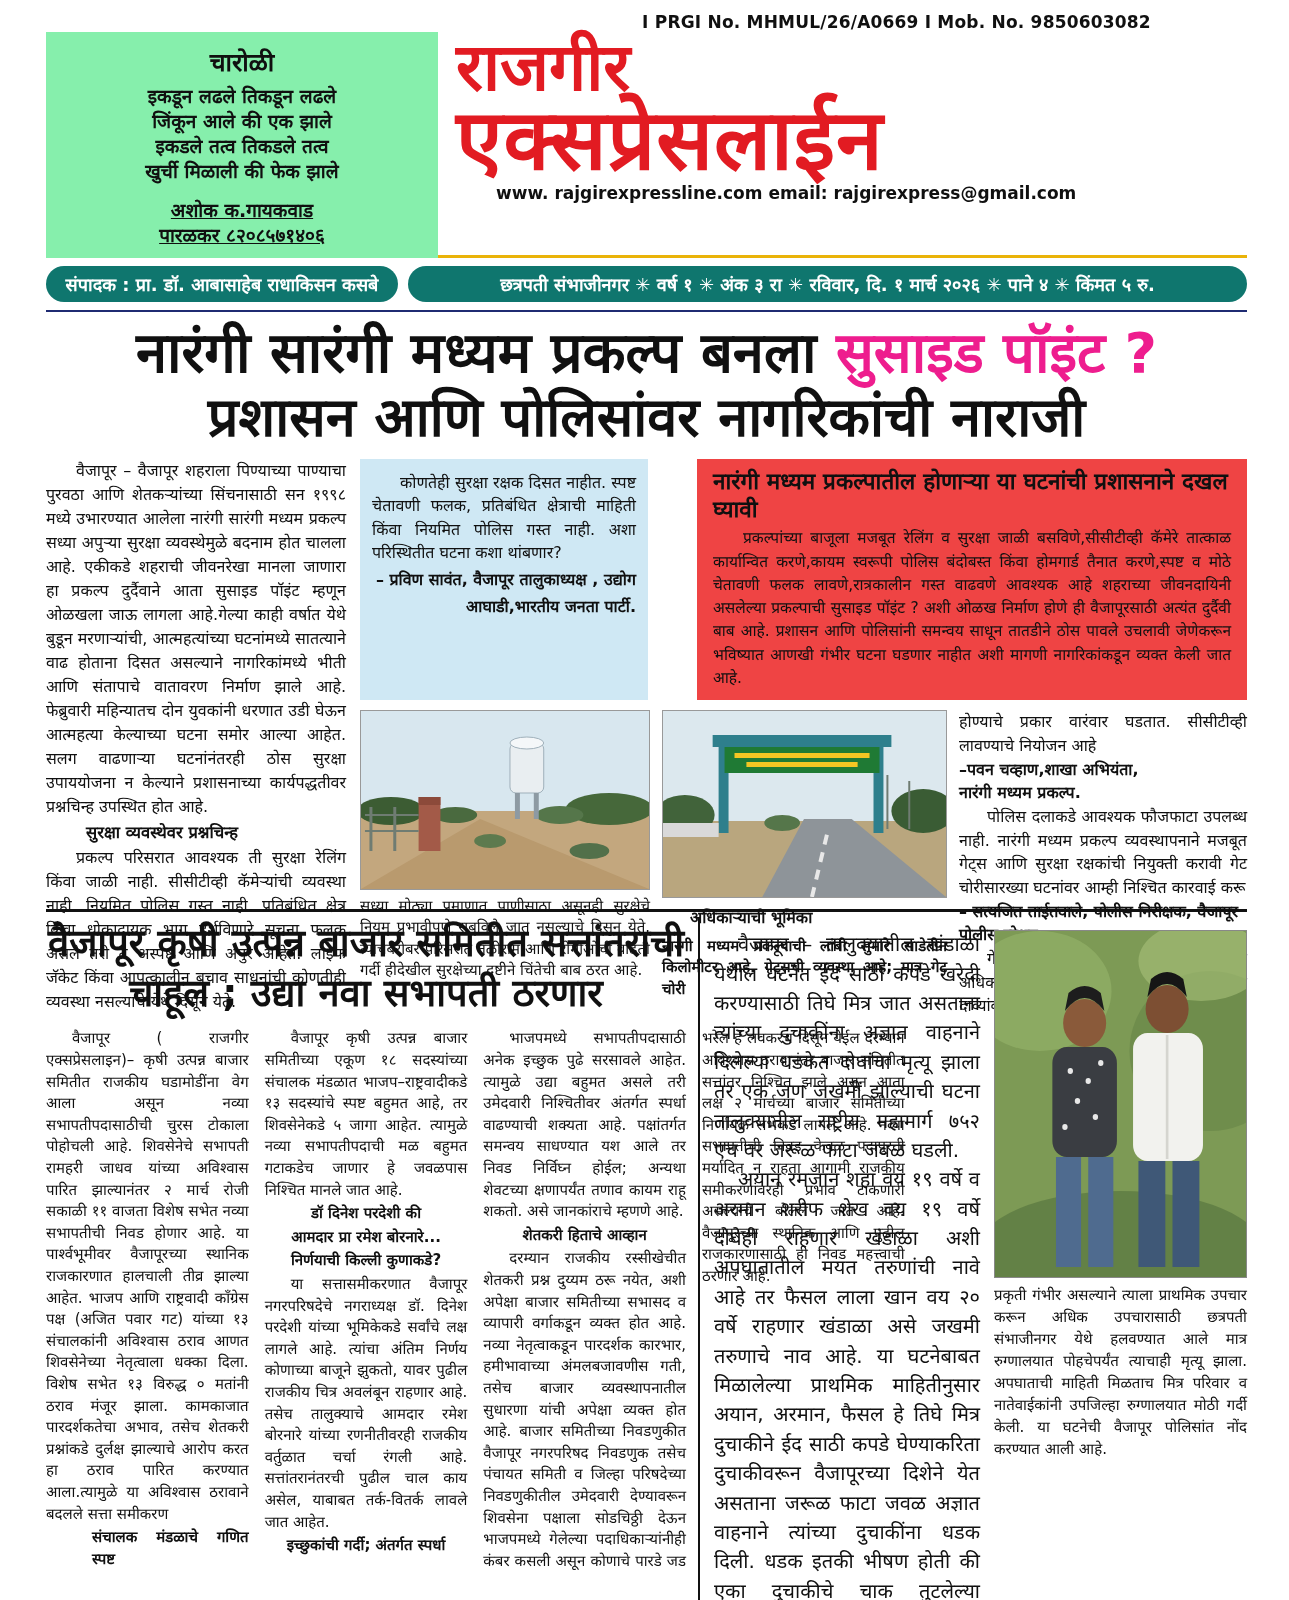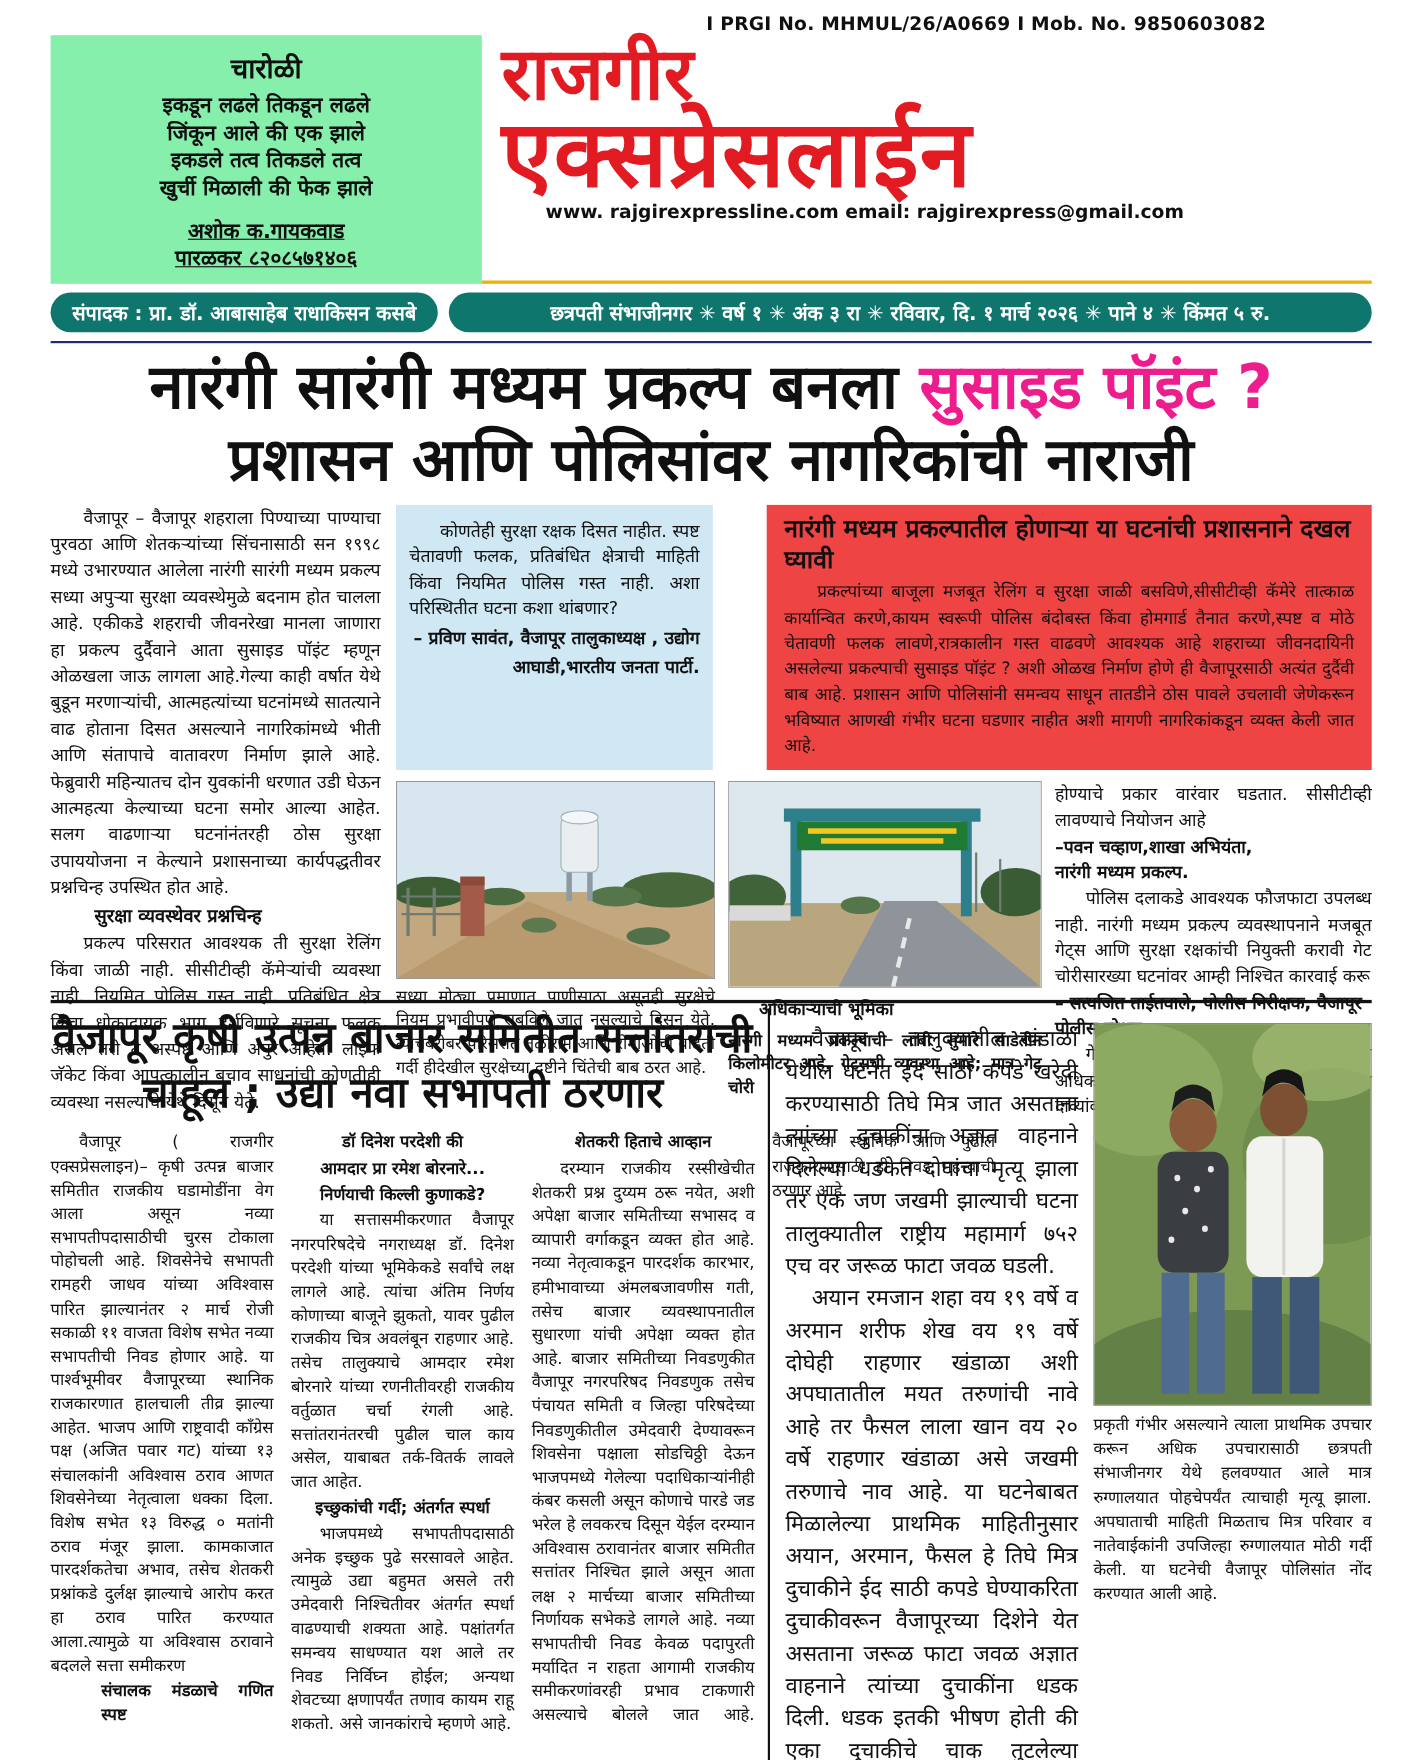--- a/index.html
+++ b/index.html
@@ -206,20 +206,21 @@
   <div class="bottom">
 
     <div class="b-left">
       <div class="b-head">
         <div>वैजापूर कृषी उत्पन्न बाजार समितीत सत्तांतराची</div>
         <div class="l2">चाहूल ; उद्या नवा सभापती ठरणार</div>
       </div>
       <div class="b-cols">
         <p>वैजापूर ( राजगीर एक्सप्रेसलाइन)– कृषी उत्पन्न बाजार समितीत राजकीय घडामोडींना वेग आला असून नव्या सभापतीपदासाठीची चुरस टोकाला पोहोचली आहे. शिवसेनेचे सभापती रामहरी जाधव यांच्या अविश्वास पारित झाल्यानंतर २ मार्च रोजी सकाळी ११ वाजता विशेष सभेत नव्या सभापतीची निवड होणार आहे. या पार्श्वभूमीवर वैजापूरच्या स्थानिक राजकारणात हालचाली तीव्र झाल्या आहेत. भाजप आणि राष्ट्रवादी काँग्रेस पक्ष (अजित पवार गट) यांच्या १३ संचालकांनी अविश्वास ठराव आणत शिवसेनेच्या नेतृत्वाला धक्का दिला. विशेष सभेत १३ विरुद्ध ० मतांनी ठराव मंजूर झाला. कामकाजात पारदर्शकतेचा अभाव, तसेच शेतकरी प्रश्नांकडे दुर्लक्ष झाल्याचे आरोप करत हा ठराव पारित करण्यात आला.त्यामुळे या अविश्वास ठरावाने बदलले सत्ता समीकरण</p>
         <p class="sub-l">संचालक मंडळाचे गणित स्पष्ट</p>
+        <p>वैजापूर कृषी उत्पन्न बाजार समितीच्या एकूण १८ सदस्यांच्या संचालक मंडळात भाजप–राष्ट्रवादीकडे १३ सदस्यांचे स्पष्ट बहुमत आहे, तर शिवसेनेकडे ५ जागा आहेत. त्यामुळे नव्या सभापतीपदाची मळ बहुमत गटाकडेच जाणार हे जवळपास निश्चित मानले जात आहे.</p>
         <p class="sub-c">डॉ दिनेश परदेशी की</p>
         <p class="sub-c">आमदार प्रा रमेश बोरनारे...</p>
         <p class="sub-c">निर्णयाची किल्ली कुणाकडे?</p>
         <p>या सत्तासमीकरणात वैजापूर नगरपरिषदेचे नगराध्यक्ष डॉ. दिनेश परदेशी यांच्या भूमिकेकडे सर्वांचे लक्ष लागले आहे. त्यांचा अंतिम निर्णय कोणाच्या बाजूने झुकतो, यावर पुढील राजकीय चित्र अवलंबून राहणार आहे. तसेच तालुक्याचे आमदार रमेश बोरनारे यांच्या रणनीतीवरही राजकीय वर्तुळात चर्चा रंगली आहे. सत्तांतरानंतरची पुढील चाल काय असेल, याबाबत तर्क-वितर्क लावले जात आहेत.</p>
         <p class="sub-c">इच्छुकांची गर्दी; अंतर्गत स्पर्धा</p>
         <p>भाजपमध्ये सभापतीपदासाठी अनेक इच्छुक पुढे सरसावले आहेत. त्यामुळे उद्या बहुमत असले तरी उमेदवारी निश्चितीवर अंतर्गत स्पर्धा वाढण्याची शक्यता आहे. पक्षांतर्गत समन्वय साधण्यात यश आले तर निवड निर्विघ्न होईल; अन्यथा शेवटच्या क्षणापर्यंत तणाव कायम राहू शकतो. असे जानकांराचे म्हणणे आहे.</p>
         <p class="sub-c">शेतकरी हिताचे आव्हान</p>
         <p>दरम्यान राजकीय रस्सीखेचीत शेतकरी प्रश्न दुय्यम ठरू नयेत, अशी अपेक्षा बाजार समितीच्या सभासद व व्यापारी वर्गाकडून व्यक्त होत आहे. नव्या नेतृत्वाकडून पारदर्शक कारभार, हमीभावाच्या अंमलबजावणीस गती, तसेच बाजार व्यवस्थापनातील सुधारणा यांची अपेक्षा व्यक्त होत आहे. बाजार समितीच्या निवडणुकीत वैजापूर नगरपरिषद निवडणुक तसेच पंचायत समिती व जिल्हा परिषदेच्या निवडणुकीतील उमेदवारी देण्यावरून शिवसेना पक्षाला सोडचिठ्ठी देऊन भाजपमध्ये गेलेल्या पदाधिकाऱ्यांनीही कंबर कसली असून कोणाचे पारडे जड भरेल हे लवकरच दिसून येईल दरम्यान अविश्वास ठरावानंतर बाजार समितीत सत्तांतर निश्चित झाले असून आता लक्ष २ मार्चच्या बाजार समितीच्या निर्णायक सभेकडे लागले आहे. नव्या सभापतीची निवड केवळ पदापुरती मर्यादित न राहता आगामी राजकीय समीकरणांवरही प्रभाव टाकणारी असल्याचे बोलले जात आहे. वैजापूरच्या स्थानिक आणि पुढील राजकारणासाठी ही निवड महत्त्वाची ठरणार आहे.</p>
       </div>
     </div>

